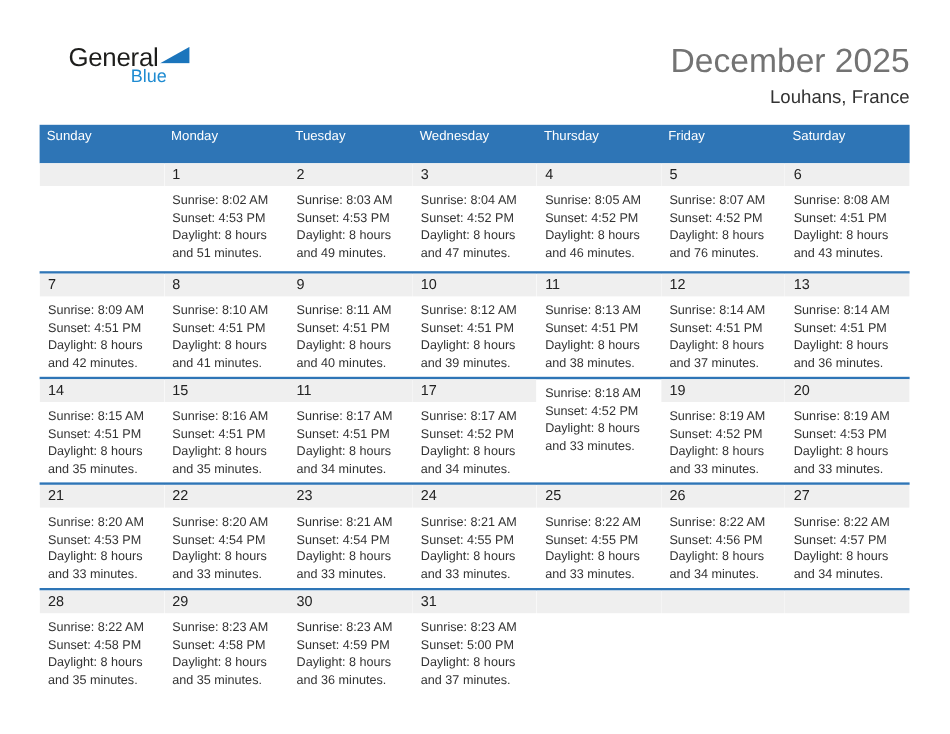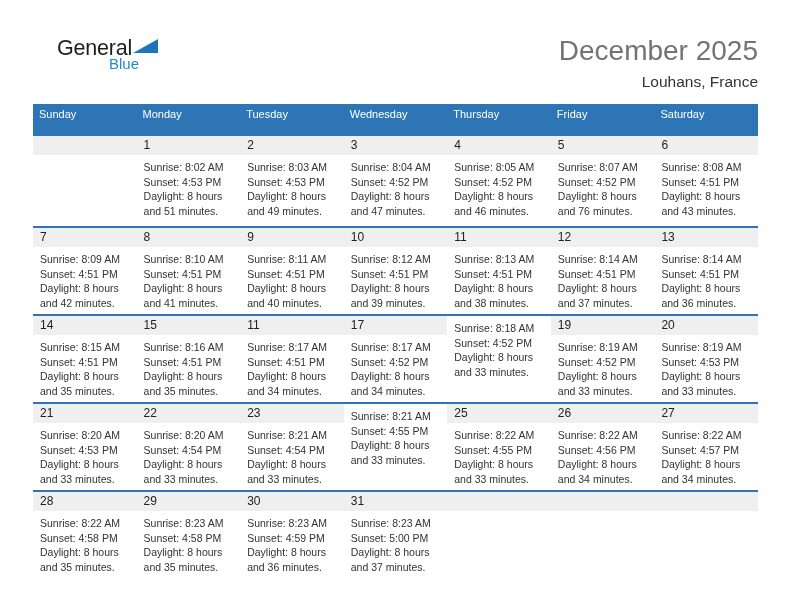--- a/index.html
+++ b/index.html
@@ -307,20 +307,21 @@
           <div class="day-cell">
             <div class="day-num-band">23</div>
             <div class="day-details">
               <div>Sunrise: 8:21 AM</div>
               <div>Sunset: 4:54 PM</div>
               <div>Daylight: 8 hours</div>
               <div>and 33 minutes.</div>
             </div>
           </div>
           <div class="day-cell">
+            <div class="day-num-band">24</div>
             <div class="day-details">
               <div>Sunrise: 8:21 AM</div>
               <div>Sunset: 4:55 PM</div>
               <div>Daylight: 8 hours</div>
               <div>and 33 minutes.</div>
             </div>
           </div>
           <div class="day-cell">
             <div class="day-num-band">25</div>
             <div class="day-details">

